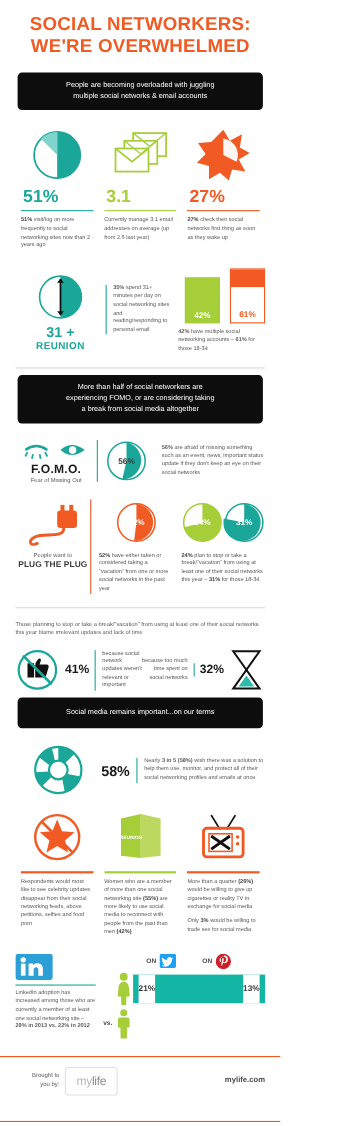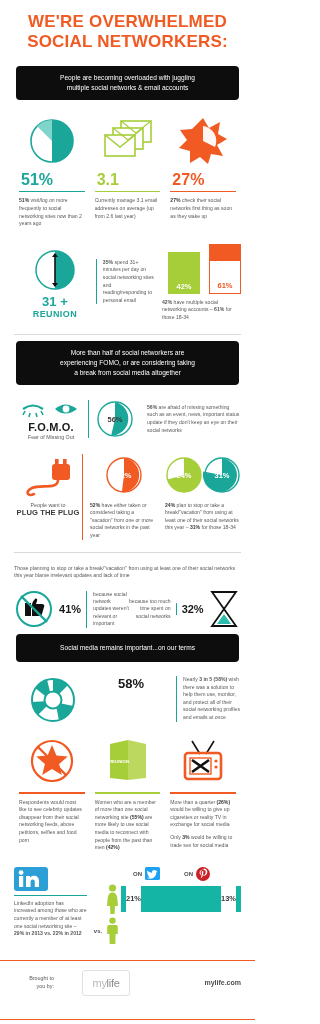--- a/index.html
+++ b/index.html
@@ -98,21 +98,21 @@
   .lead { font-size:5.2px; line-height:7.8px; margin-top:12px; color:#58595b; }
   .reason-row { display:flex; align-items:center; margin-top:10px; }
   .nolike { width:48px; display:flex; justify-content:center; }
   .pct41 { font-size:11px; font-weight:bold; color:#1a1a1a; padding:0 5px; }
   .reason-txt { font-size:5.1px; line-height:7.4px; text-align:right; width:50px; color:#58595b; }
   .reason-txt.left-rule { border-left:1.2px solid #1aa79a; padding-left:6px; text-align:left; }
   .pct32 { font-size:11px; font-weight:bold; color:#1a1a1a; padding:0 4px; }
   .hourglass { width:40px; display:flex; justify-content:center; }
 
   
-  .ring-row { display:flex; align-items:flex-start; margin-top:14px;gap:26px; }
+  .ring-row { display:flex; align-items:center; margin-top:14px; }
   .ring-slot { width:78px; display:flex; justify-content:center; }
   .pct58 { font-size:13px; font-weight:bold; color:#1a1a1a; padding-right:6px; }
   .ring-text { flex:1; font-size:5.1px; line-height:7.6px; border-left:1.2px solid #1aa79a;
                padding-left:6px; color:#58595b; }
 
   
   .icon3 { display:flex; margin-top:12px; }
   .icon3-col { flex:1; padding:0 5px; }
   .icon3-art { height:50px; display:flex; align-items:center; justify-content:center; }
   .icon3 .rule { margin:6px 0 5px; height:1.5px; }
@@ -132,39 +132,39 @@
   .person { width:16px; display:flex; justify-content:center; }
   .tealbar { flex:1; background:#14b5a5; height:26px; display:flex; align-items:center;gap:47px; }
   .tealbar.short { height:22px; }
   .cell { background:#fff; height:100%; display:flex; align-items:center; justify-content:center;
           font-size:7.5px; font-weight:bold; color:#3b3b3b;margin-left:28px; }
   .cell.w1 { flex:1.35; margin:0 5px; }
   .cell.w2 { flex:1.35; margin-right:5px; }
 
   
   .footer-rule { border:none; border-top:1.6px solid #f15a22; margin:14px 0 0; }
-  .brought { display:flex; align-items:center; padding:9px 14px;gap:23px; }
+  .brought { display:flex; align-items:center; padding:9px 14px; }
   .brought-lbl { font-size:5.4px; color:#58595b; line-height:7.5px; text-align:right; width:40px; }
   .logo-box { width:48px; height:26px; border:1px solid #e0e0e0; border-radius:3px;
               margin-left:5px; display:flex; align-items:center; justify-content:center;
               background:#fff; }
   .logo-txt { font-size:11px; color:#8a8c8e; letter-spacing:-.3px; }
   .logo-txt .my { color:#b5b7b9; }
   .domain { margin-left:auto; font-size:7px; font-weight:bold; color:#4d4d4d; }
   .fine { padding: 8px 14px 4px; font-size:4.2px; line-height:6.6px; color:#58595b; }
   svg { display:block; }
 </style>
 </head>
 <body>
 
 <div class="page">
 
   <div class="title-wrap">
+    <div class="title-line">SOCIAL NETWORKERS:</div>
     <div class="title-line">WE'RE OVERWHELMED</div>
-    <div class="title-line">SOCIAL NETWORKERS:</div>
   </div>
 
   <div class="banner">
     <div>People are becoming overloaded with juggling</div>
     <div>multiple social networks &amp; email accounts</div>
   </div>
 
   <div class="section">
     <div class="trio">
 

